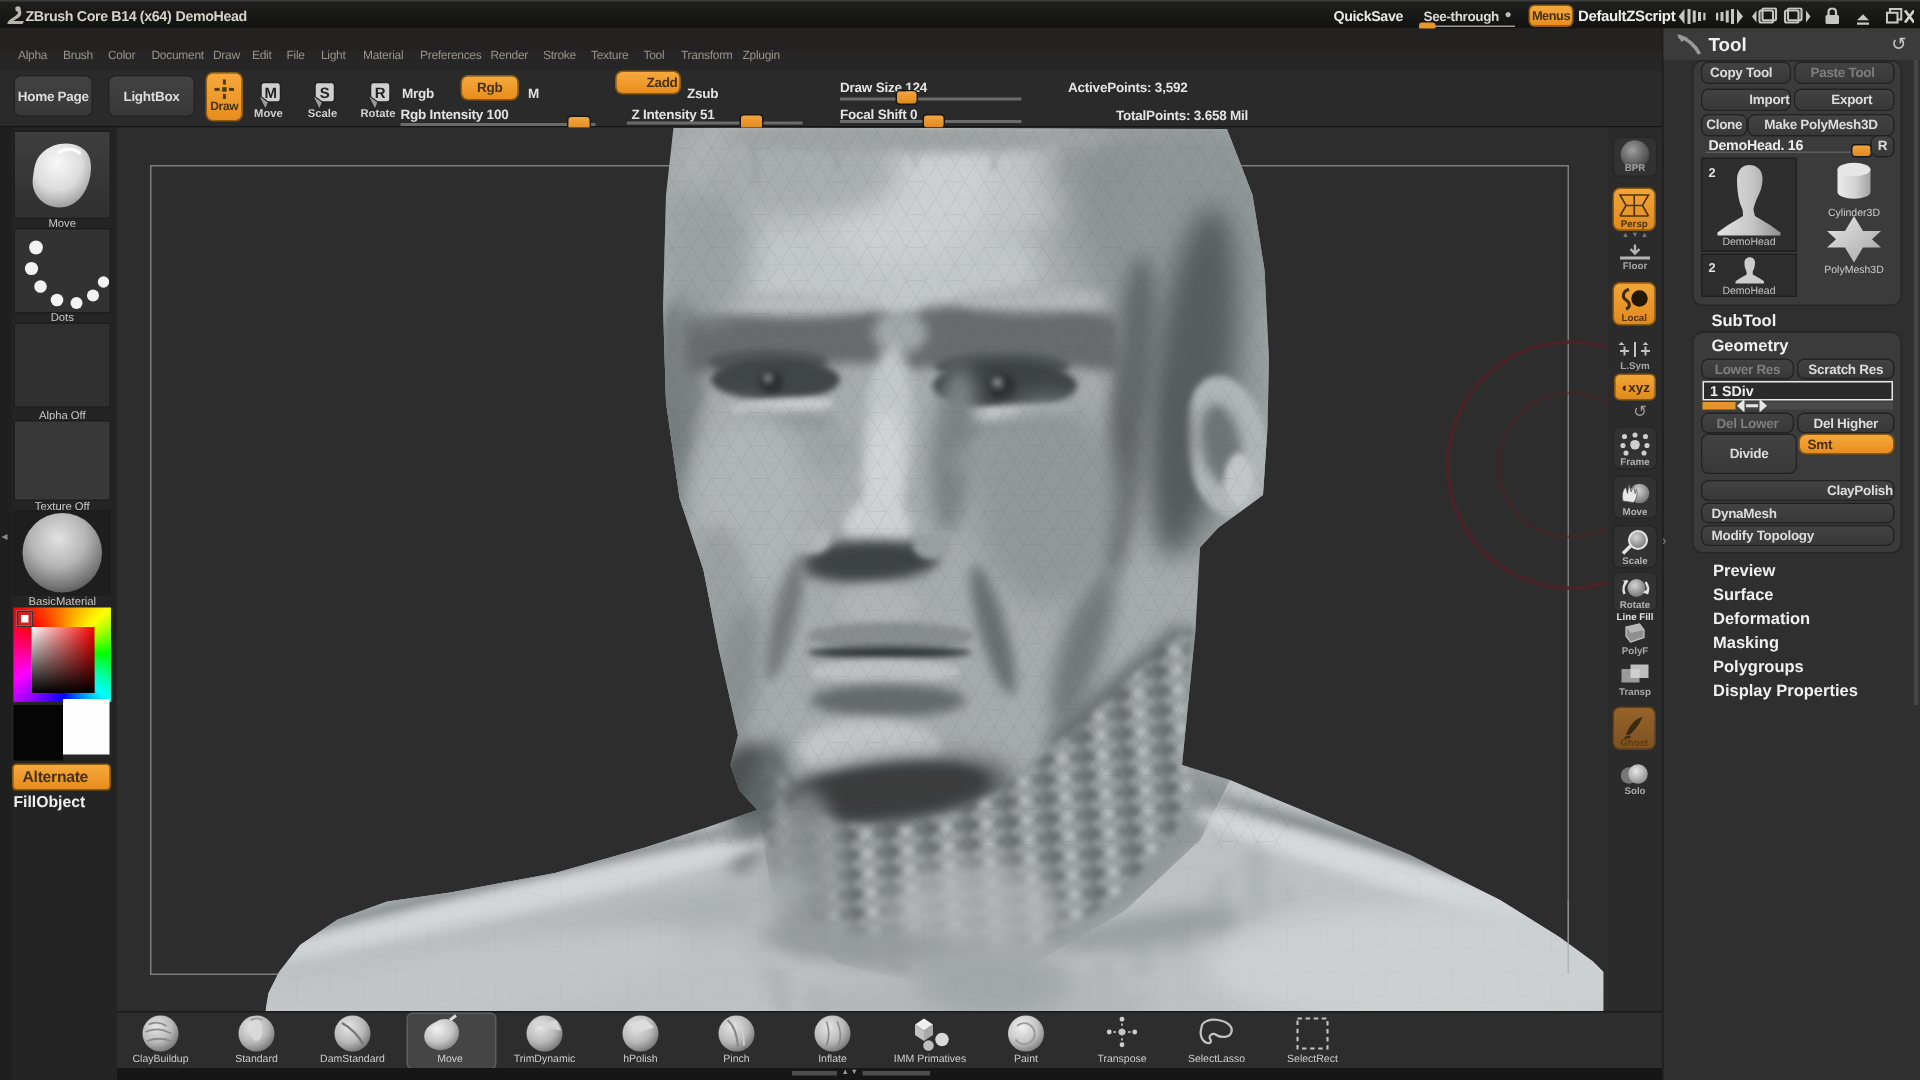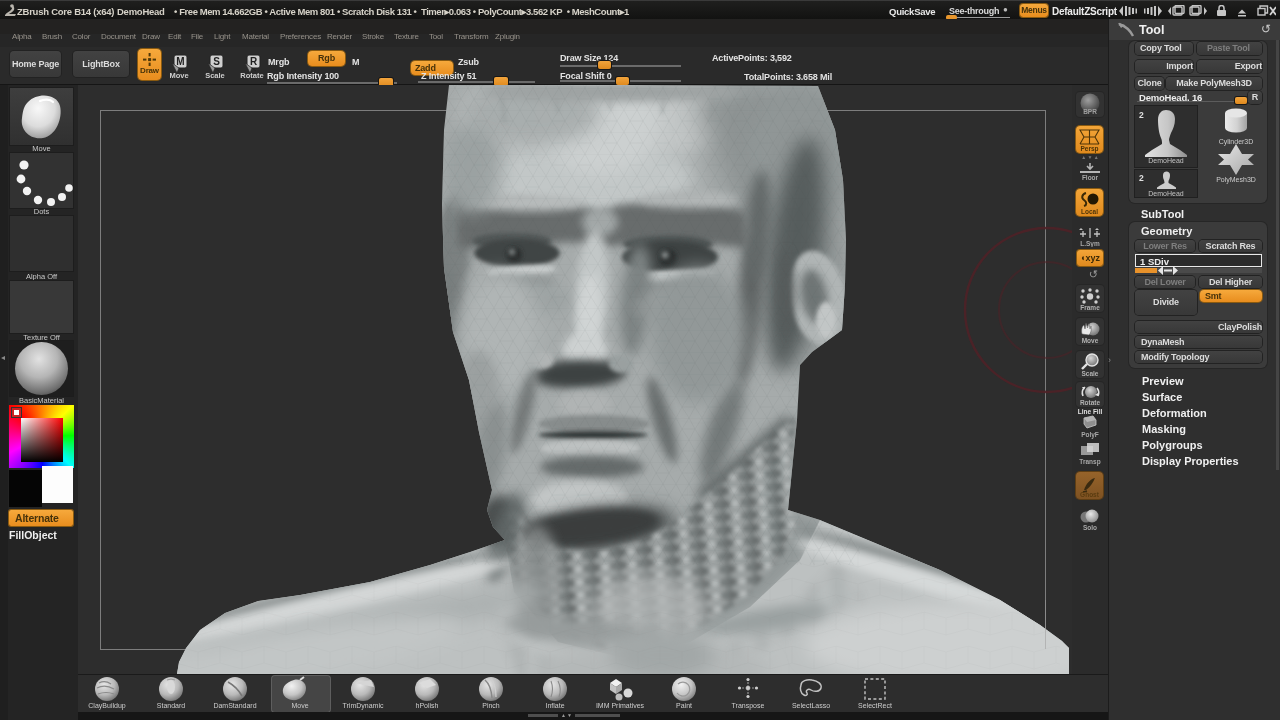--- a/index.html
+++ b/index.html
@@ -34,21 +34,20 @@
 <body>
 <div id="stage">
 
   <div class="abs" id="titlebar">
     <svg class="abs" style="left:3px;top:2px" width="15" height="15" viewBox="0 0 15 15">
       <path d="M2,12 C4,9 6,9 8,7 C10,5 9,3 7,2 C10,2 12,4 11,7 C10,9 7,10 6,11 L13,11 L12,13 L2,13 Z" fill="#b9b5ad"></path>
       <circle cx="9" cy="3" r="1.8" fill="#b9b5ad"></circle>
     </svg>
     <span style="left:17px">ZBrush Core B14 (x64)</span>
     <span style="left:117px">DemoHead</span>
-    <span style="left:174px;letter-spacing:-0.42px">• Free Mem 14.662GB • Active Mem 801 • Scratch Disk 131 •&nbsp;&nbsp;Timer▸0.063 • PolyCount▸3.562 KP&nbsp;&nbsp;• MeshCount▸1</span>
     <span style="left:889px;color:#e8e8e8">QuickSave</span>
     <span style="left:949px;color:#dadada;font-size:9px">See-through</span>
     <span style="left:1003px;top:4px;color:#bbb;font-size:8px">●</span>
     <div class="abs" style="left:948px;top:16px;width:62px;height:1px;background:#9a9a9a"></div>
     <div class="abs" style="left:946px;top:14px;width:11px;height:5px;background:#e8962c;border-radius:2px"></div>
     <div class="abs orangebtn" style="left:1020px;top:3px;width:28px;height:13px;border-radius:3px;font-size:8.5px;line-height:13px;text-align:center;font-weight:bold;letter-spacing:-0.3px">Menus</div>
     <span style="left:1052px;color:#ececec;font-size:10px">DefaultZScript</span>
     <svg class="abs" style="left:1118px;top:4px" width="158" height="12" viewBox="0 0 158 12">
       <g fill="#c6c6c6">
         <path d="M5,1 L1,6 L5,11 Z"></path>
@@ -129,21 +128,21 @@
       <text x="14" y="25" font-size="7.5" font-weight="bold" text-anchor="middle" fill="#cfcfcf" font-family="Liberation Sans">Rotate</text>
         </svg></div>
     <div class="groupbox" style="left:263px;top:48px;width:133px;height:20px"></div>
     <span class="shelftxt" style="left:268px;top:10px">Mrgb</span>
     <div class="btn orangebtn" style="left:308px;top:4px;width:37px;height:15px;line-height:15px">Rgb</div>
     <span class="shelftxt" style="left:352px;top:10px">M</span>
     <span class="shelftxt" style="left:267px;top:24px">Rgb Intensity 100</span>
     <div class="track" style="left:267px;top:35px;width:130px"></div>
     <div class="handle" style="left:379px;top:31px;width:14px;height:9px"></div>
     <div class="groupbox" style="left:408px;top:48px;width:88px;height:20px"></div>
-    <div class="btn orangebtn" style="left:411px;top:14px;width:42px;height:14px;line-height:14px;text-align:left;padding-left:4px;box-sizing:border-box">Zadd</div>
+    <div class="btn orangebtn" style="left:411px;top:1px;width:42px;height:14px;line-height:14px;text-align:left;padding-left:20px;box-sizing:border-box">Zadd</div>
     <span class="shelftxt" style="left:458px;top:10px">Zsub</span>
     <span class="shelftxt" style="left:421px;top:24px">Z Intensity 51</span>
     <div class="track" style="left:418px;top:34px;width:117px"></div>
     <div class="handle" style="left:494px;top:30px;width:14px;height:9px"></div>
     <span class="shelftxt" style="left:560px;top:6px">Draw Size 124</span>
     <div class="track" style="left:560px;top:18px;width:121px"></div>
     <div class="handle" style="left:598px;top:14px;width:13px;height:8px"></div>
     <span class="shelftxt" style="left:560px;top:24px">Focal Shift 0</span>
     <div class="track" style="left:560px;top:33px;width:121px"></div>
     <div class="handle" style="left:616px;top:30px;width:13px;height:8px"></div>
@@ -508,21 +507,21 @@
       <path d="M2,2 C8,4 13,8 16,14" stroke="#9a9a9a" stroke-width="2.4" fill="none"></path>
       <path d="M1,1 L8,3 L4,6 Z" fill="#9a9a9a"></path>
       </svg>
     <div class="abs" style="left:30px;top:4px;color:#f0f0f0;font-size:12.5px;font-weight:bold">Tool</div>
     <div class="abs" style="left:152px;top:3px;color:#c9c9c9;font-size:12px;transform:scaleX(-1)">↻</div>
     <div class="abs" style="left:20px;top:22px;width:138px;height:162px;background:#3b3b3b;border-radius:6px;box-shadow:0 0 0 1px #262626"></div>
     <div class="abs" style="left:20px;top:203px;width:138px;height:146px;background:#3b3b3b;border-radius:6px;box-shadow:0 0 0 1px #262626"></div>
     <div class="btn" style="left:26px;top:23px;width:58px;height:13px;line-height:13px;text-align:left;padding-left:5px;box-sizing:border-box">Copy Tool</div>
     <div class="btn" style="left:88px;top:23px;width:65px;height:13px;line-height:13px;color:#7e7e7e;text-align:left;padding-left:10px;box-sizing:border-box">Paste Tool</div>
     <div class="btn" style="left:26px;top:41px;width:58px;height:13px;line-height:13px;text-align:right;padding-left:5px;box-sizing:border-box">Import</div>
-    <div class="btn" style="left:88px;top:41px;width:65px;height:13px;line-height:13px;text-align:right;padding-left:10px;box-sizing:border-box">Export</div>
+    <div class="btn" style="left:88px;top:41px;width:65px;height:13px;line-height:13px;text-align:center;padding-left:10px;box-sizing:border-box">Export</div>
     <div class="btn" style="left:26px;top:58px;width:29px;height:13px;line-height:13px">Clone</div>
     <div class="btn" style="left:57px;top:58px;width:96px;height:13px;line-height:13px">Make PolyMesh3D</div>
     <div class="abs" style="left:30px;top:73px;color:#ededed;font-size:9.5px;font-weight:bold;letter-spacing:-0.2px">DemoHead. 16</div>
     <div class="abs" style="left:28px;top:82px;width:112px;height:1px;background:#5c5c5c"></div>
     <div class="handle" style="left:126px;top:78px;width:12px;height:7px"></div>
     <div class="btn" style="left:139px;top:72px;width:14px;height:13px;line-height:13px">R</div>
 
     <div class="abs" style="left:26px;top:87px;width:62px;height:61px;background:#2e2e2e;box-shadow:0 0 0 1px #202020">
       <svg width="62" height="61" viewBox="0 0 62 61">
         <defs>

